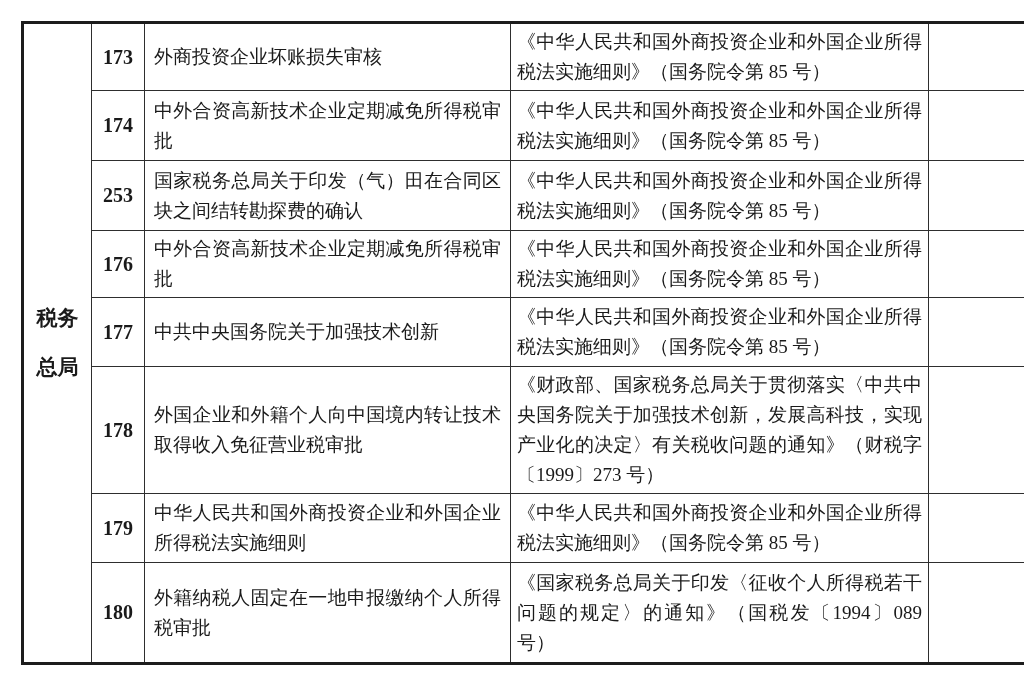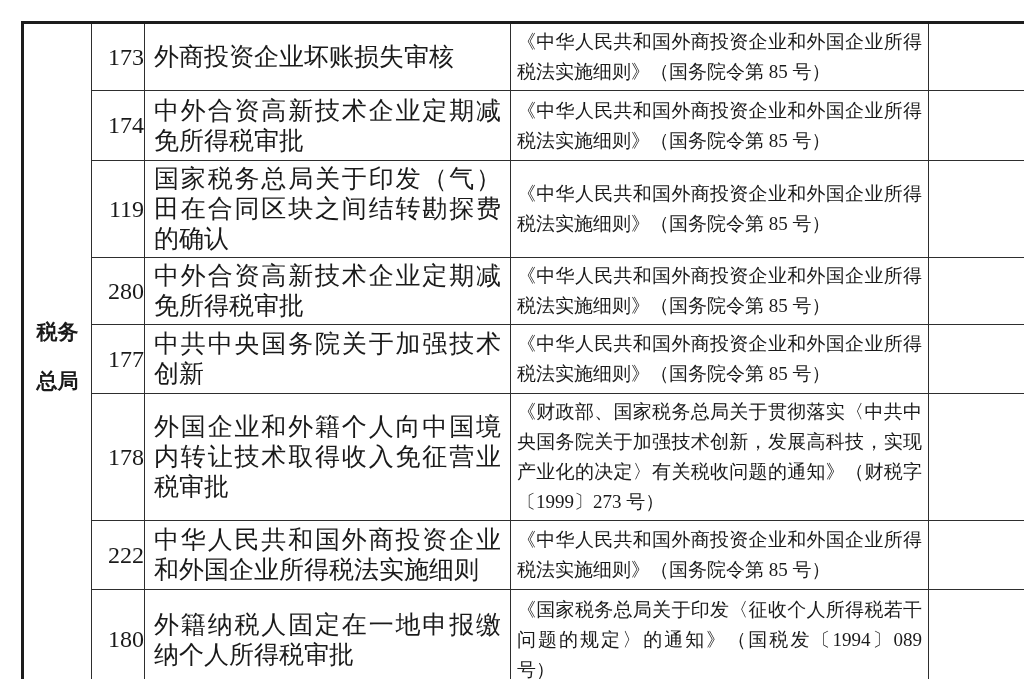--- a/index.html
+++ b/index.html
@@ -45,27 +45,28 @@
     text-align: center;
     font-weight: bold;
     font-size: 21px;
     line-height: 49px;
     padding: 0 11px;
     word-break: break-all;
     letter-spacing: 0;
   }
   td.num {
     width: 52px;
-    text-align: right;
-    font-size: 24px;
+    text-align: center;
+    font-size: 20px;
     padding: 0;
+    font-weight: bold;
   }
   td.item {
     width: 347px;
-    font-size: 25px;
+    font-size: 19px;
     line-height: 30px;
     padding: 3px 9px;
     text-align: justify;
     text-justify: inter-character;
     margin-left: 20px;
   }
   td.basis {
     width: 405px;
     font-size: 19px;
     line-height: 30px;
@@ -90,45 +91,45 @@
         <td class="basis">《中华人民共和国外商投资企业和外国企业所得税法实施细则》（国务院令第 85 号）</td>
         <td class="remark"></td>
       </tr>
       <tr class="r1">
         <td class="num">174</td>
         <td class="item">中外合资高新技术企业定期减免所得税审批</td>
         <td class="basis">《中华人民共和国外商投资企业和外国企业所得税法实施细则》（国务院令第 85 号）</td>
         <td class="remark"></td>
       </tr>
       <tr class="r2">
-        <td class="num">119</td>
+        <td class="num">253</td>
         <td class="item">国家税务总局关于印发（气）田在合同区块之间结转勘探费的确认</td>
         <td class="basis">《中华人民共和国外商投资企业和外国企业所得税法实施细则》（国务院令第 85 号）</td>
         <td class="remark"></td>
       </tr>
       <tr class="r3">
-        <td class="num">280</td>
+        <td class="num">176</td>
         <td class="item">中外合资高新技术企业定期减免所得税审批</td>
         <td class="basis">《中华人民共和国外商投资企业和外国企业所得税法实施细则》（国务院令第 85 号）</td>
         <td class="remark"></td>
       </tr>
       <tr class="r4">
         <td class="num">177</td>
         <td class="item">中共中央国务院关于加强技术创新</td>
         <td class="basis">《中华人民共和国外商投资企业和外国企业所得税法实施细则》（国务院令第 85 号）</td>
         <td class="remark"></td>
       </tr>
       <tr class="r5">
         <td class="num">178</td>
         <td class="item">外国企业和外籍个人向中国境内转让技术取得收入免征营业税审批</td>
         <td class="basis">《财政部、国家税务总局关于贯彻落实〈中共中央国务院关于加强技术创新，发展高科技，实现产业化的决定〉有关税收问题的通知》（财税字〔1999〕273 号）</td>
         <td class="remark"></td>
       </tr>
       <tr class="r6">
-        <td class="num">222</td>
+        <td class="num">179</td>
         <td class="item">中华人民共和国外商投资企业和外国企业所得税法实施细则</td>
         <td class="basis">《中华人民共和国外商投资企业和外国企业所得税法实施细则》（国务院令第 85 号）</td>
         <td class="remark"></td>
       </tr>
       <tr class="r7">
         <td class="num">180</td>
         <td class="item">外籍纳税人固定在一地申报缴纳个人所得税审批</td>
         <td class="basis">《国家税务总局关于印发〈征收个人所得税若干问题的规定〉的通知》（国税发〔1994〕089 号）</td>
         <td class="remark"></td>
       </tr>

